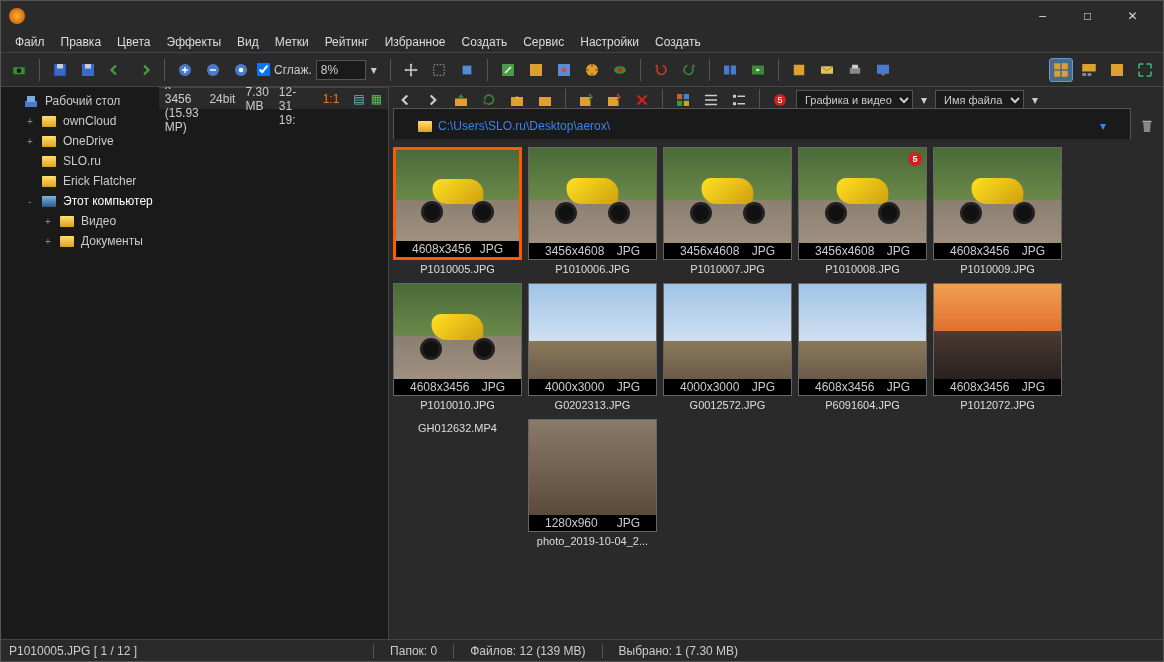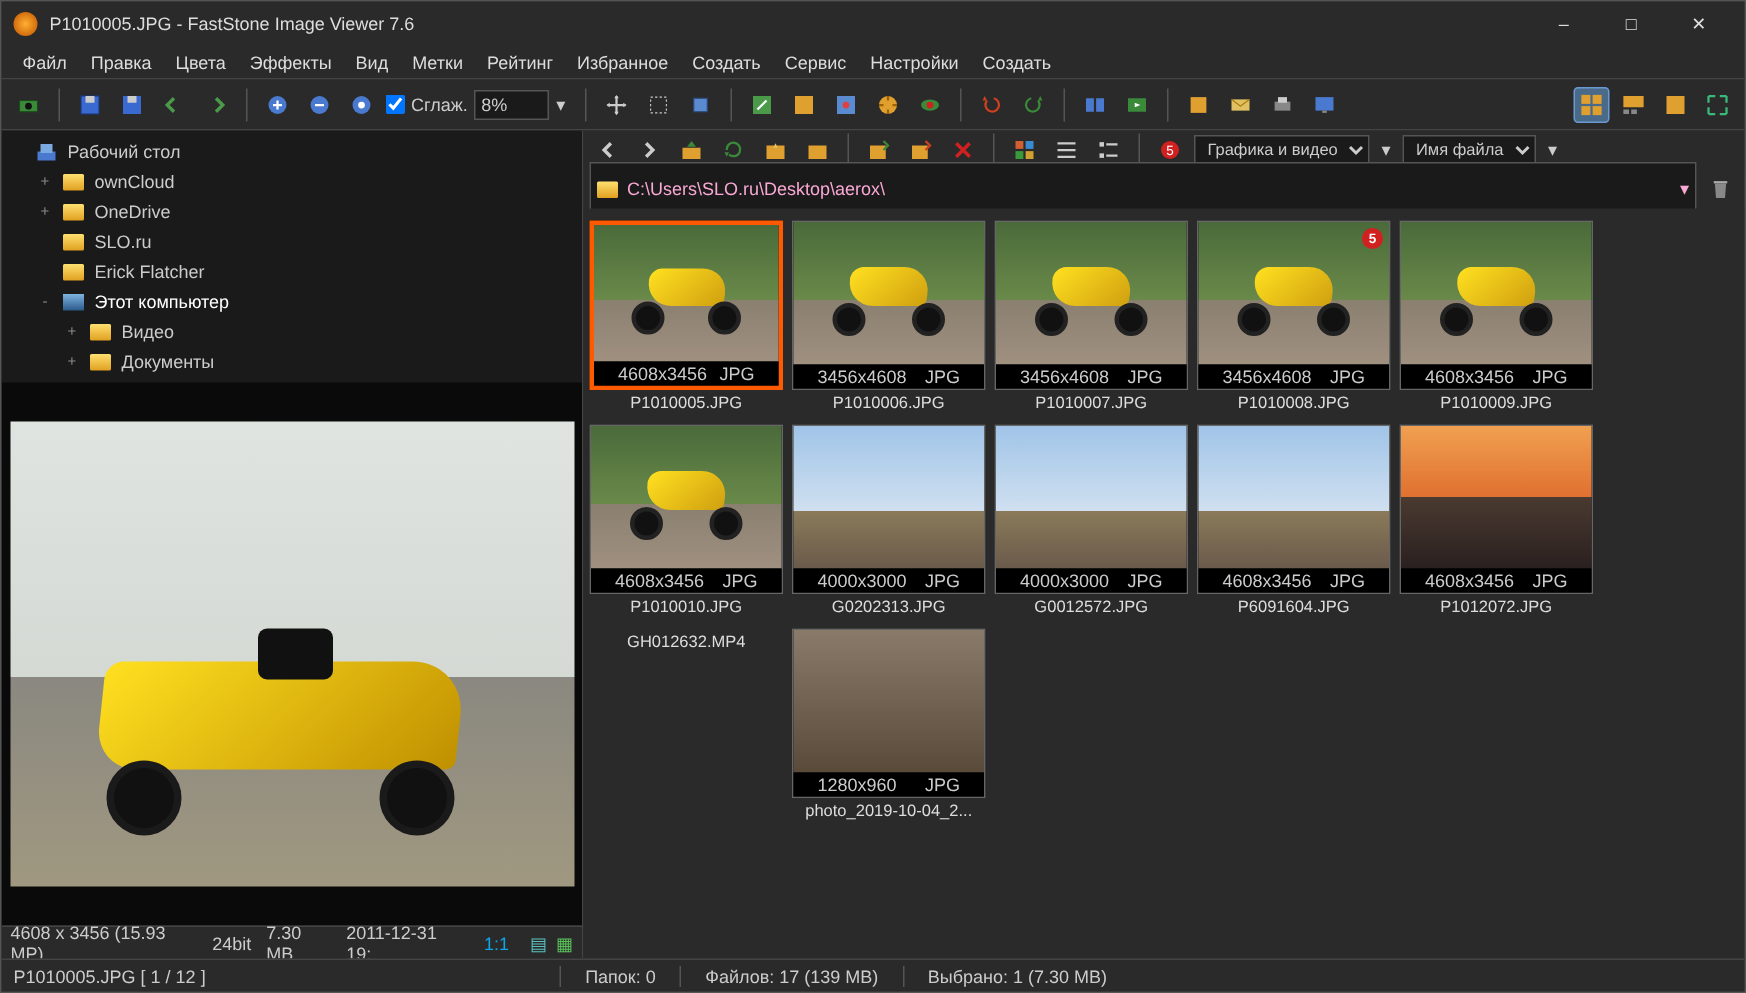--- a/index.html
+++ b/index.html
@@ -13,41 +13,41 @@
 .toolbar { height:34px; background:#2a2a2a; display:flex; align-items:center; padding:2px 6px; gap:4px; border-bottom:1px solid #444; }
 .tbbtn { width:24px; height:24px; display:flex; align-items:center; justify-content:center; cursor:pointer; border-radius:3px; }
 .tbbtn svg { width:18px; height:18px; }
 .sep { width:1px; height:22px; background:#555; margin:0 4px; }
 .zoom-box { display:flex; align-items:center; }
 .zoom-input { width:50px; height:20px; background:#1a1a1a; color:#ccc; border:1px solid #555; padding:0 4px; }
 .chk { display:flex; align-items:center; gap:4px; color:#ccc; }
 .right-tools { margin-left:auto; display:flex; gap:4px; }
 .right-tools .tbbtn.active { background:#4a6a8a; border:1px solid #6a9acf; }
 .main { flex:1; display:flex; overflow:hidden; }
-.left-pane { width:388px; display:flex; flex-direction:column; background:#1a1a1a; border-right:1px solid #444; }
+.left-pane { width:388px; display:flex; flex-direction:row; background:#1a1a1a; border-right:1px solid #444; }
 .tree { flex:0 0 auto; padding:4px 0; background:#1a1a1a; color:#ccc; overflow:auto; }
 .tree-item { display:flex; align-items:center; height:20px; padding:0 6px; gap:6px; cursor:pointer; }
 .tree-item .exp { width:10px; text-align:center; color:#888; font-size:10px; }
 .tree-item .ico { width:16px; height:16px; display:flex; align-items:center; justify-content:center; }
 .tree-item.highlight { color:#fff; }
 .folder-ico { background:linear-gradient(#ffe070,#e0a020); width:14px; height:11px; border-radius:1px; }
 .drive-ico { background:linear-gradient(#7fb3e0,#2a5a8a); width:14px; height:11px; }
 .preview-header { height:20px; background:#2a2a2a; display:flex; align-items:center; padding:0 8px; color:#ccc; border-top:1px solid #444; }
 .preview-header .collapse { margin-left:auto; color:#888; }
 .preview { flex:1; background:#0a0a0a; display:flex; align-items:center; justify-content:center; overflow:hidden; }
 .preview-img { width:376px; height:310px; background:linear-gradient(#dfe4e0 0%,#d4d9d4 55%,#8a8880 55%,#a09880 100%); position:relative; }
 .moto-left { position:absolute; left:60px; bottom:40px; width:240px; height:130px; }
 .info-bar { height:22px; background:#2a2a2a; display:flex; align-items:center; padding:0 6px; gap:10px; color:#ccc; border-top:1px solid #444; }
-.info-bar .one { color:#0ea5e9; padding:0 4px; }
+.info-bar .one { color:#f97316; padding:0 4px; }
 .info-bar .end-icons { margin-left:auto; display:flex; gap:6px; }
 .right-pane { flex:1; display:flex; flex-direction:column; background:#2a2a2a; }
 .nav-bar { height:26px; display:flex; align-items:center; padding:2px 4px; gap:4px; background:#2a2a2a; }
 .nav-bar select { background:#1a1a1a; color:#ccc; border:1px solid #555; height:20px; padding:0 4px; font-size:11px; }
 .address-row { height:26px; display:flex; align-items:center; padding:2px 4px; gap:4px; }
-.address-row .addr { flex:1; height:36px; background:#1a1a1a; border:1px solid #555; display:flex; align-items:center; padding:0 4px; color:#f9a8d4; gap:6px; }
+.address-row .addr { flex:1; height:36px; background:#1a1a1a; border:1px solid #555; display:flex; align-items:center; padding:0 24px; color:#3b82f6; gap:6px; }
 .thumbs { flex:1; background:#2a2a2a; overflow:auto; padding:8px 4px; }
 .thumb-grid { display:flex; flex-wrap:wrap; gap:8px 6px; align-content:flex-start; }
 .thumb { width:129px; display:flex; flex-direction:column; align-items:center; cursor:pointer; }
 .thumb-frame { width:129px; height:113px; border:1px solid #666; background:#000; display:flex; flex-direction:column; position:relative; }
 .thumb-frame.selected { border:3px solid #ff5a00; width:129px; height:113px; }
 .thumb-img { flex:1; background:#556b3f; display:flex; align-items:center; justify-content:center; overflow:hidden; }
 .thumb-meta { height:16px; background:#000; display:flex; align-items:center; justify-content:space-between; padding:0 16px; font-size:10px; color:#ccc; }
 .thumb-label { color:#ddd; font-size:11px; padding:3px 0 0 0; text-align:center; white-space:nowrap; overflow:hidden; text-overflow:ellipsis; width:129px; }
 .badge { position:absolute; top:4px; right:4px; width:14px; height:14px; background:#d02020; border-radius:50%; color:#fff; font-size:9px; display:flex; align-items:center; justify-content:center; font-weight:bold; }
 .statusbar { height:22px; background:#2a2a2a; display:flex; align-items:center; padding:0 8px; color:#ccc; border-top:1px solid #444; }
@@ -62,21 +62,20 @@
 .sunset { background:linear-gradient(#f0a050,#e07030 50%,#4a3a30 50%,#2a2020); }
 .indoor { background:linear-gradient(#8a7a6a,#5a4a3a); }
 .green { background:linear-gradient(#4a6a3a,#6a8a4a 55%,#8a8070 55%,#a09080); }
 .mp4-ext { color:#ff6040 !important; }
 </style>
 </head>
 <body>
 
 <div class="titlebar">
   <div class="app-icon"></div>
-  <span>P1010005.JPG  -  FastStone Image Viewer 7.6</span>
   <div class="win-controls">
     <div>–</div>
     <div>□</div>
     <div>✕</div>
   </div>
 </div>
 
 <div class="menubar" id="menubar">
     <span>Файл</span>
     <span>Правка</span>
@@ -617,15 +616,15 @@
             <div class="thumb-label">photo_2019-10-04_2...</div>
           </div>
         </div>
     </div>
   </div>
 </div>
 
 <div class="statusbar">
   <span class="seg">P1010005.JPG [ 1 / 12 ]</span>
   <span class="seg" style="margin-left:220px">Папок: 0</span>
-  <span class="seg">Файлов: 17 (139 MB)</span>
+  <span class="seg">Файлов: 12 (139 MB)</span>
   <span class="seg">Выбрано: 1 (7.30 MB)</span>
 </div>
 
 </body></html>

